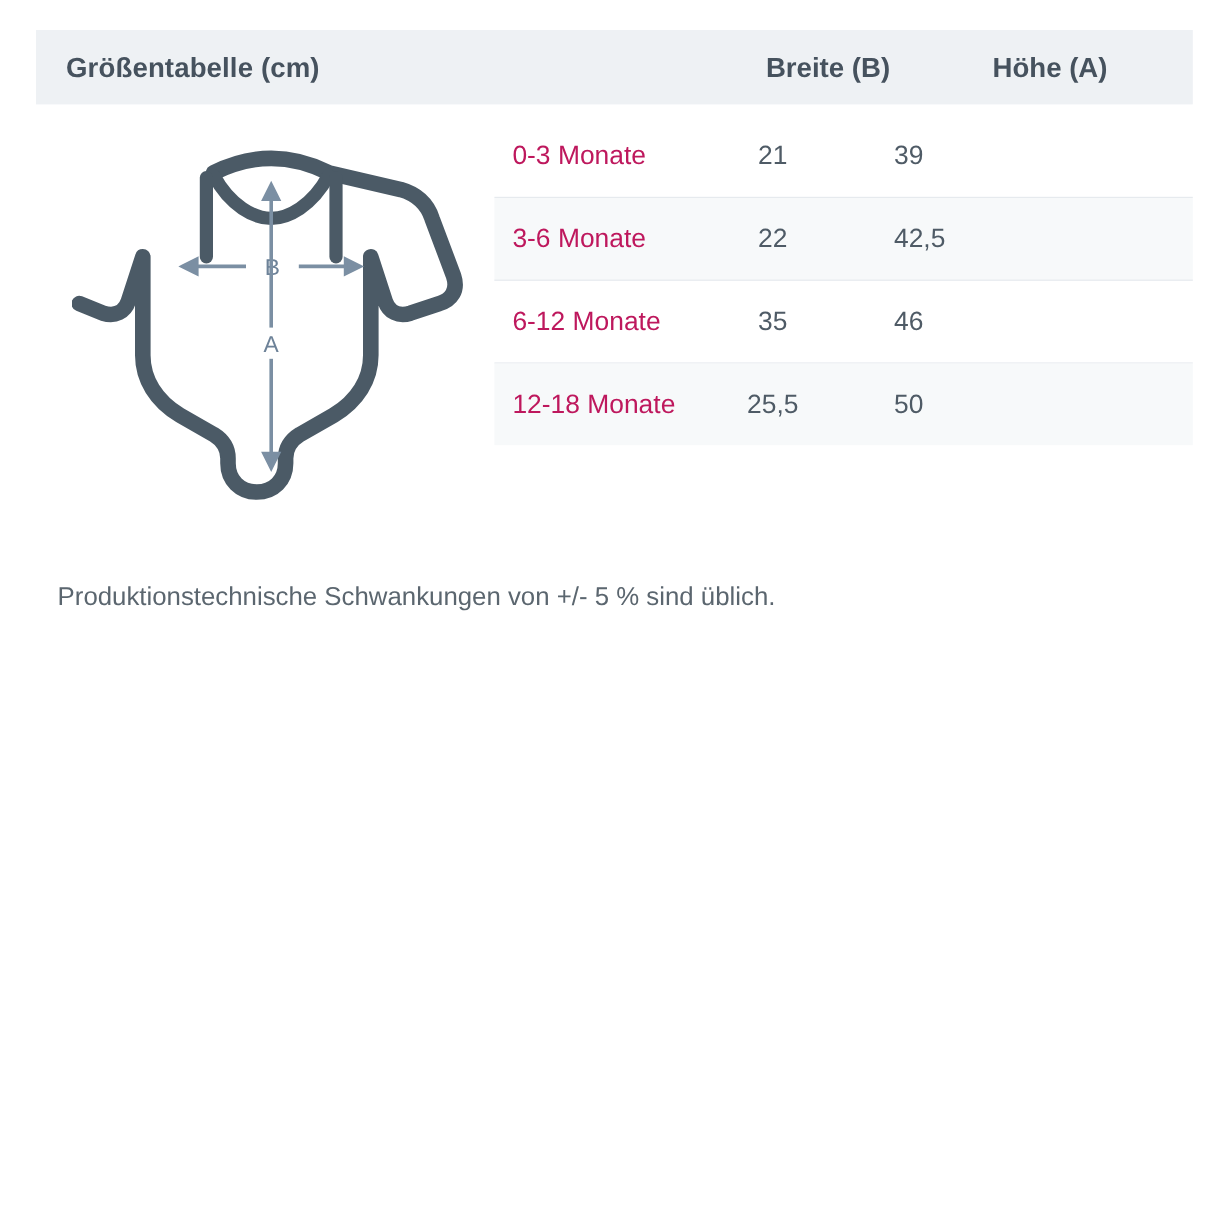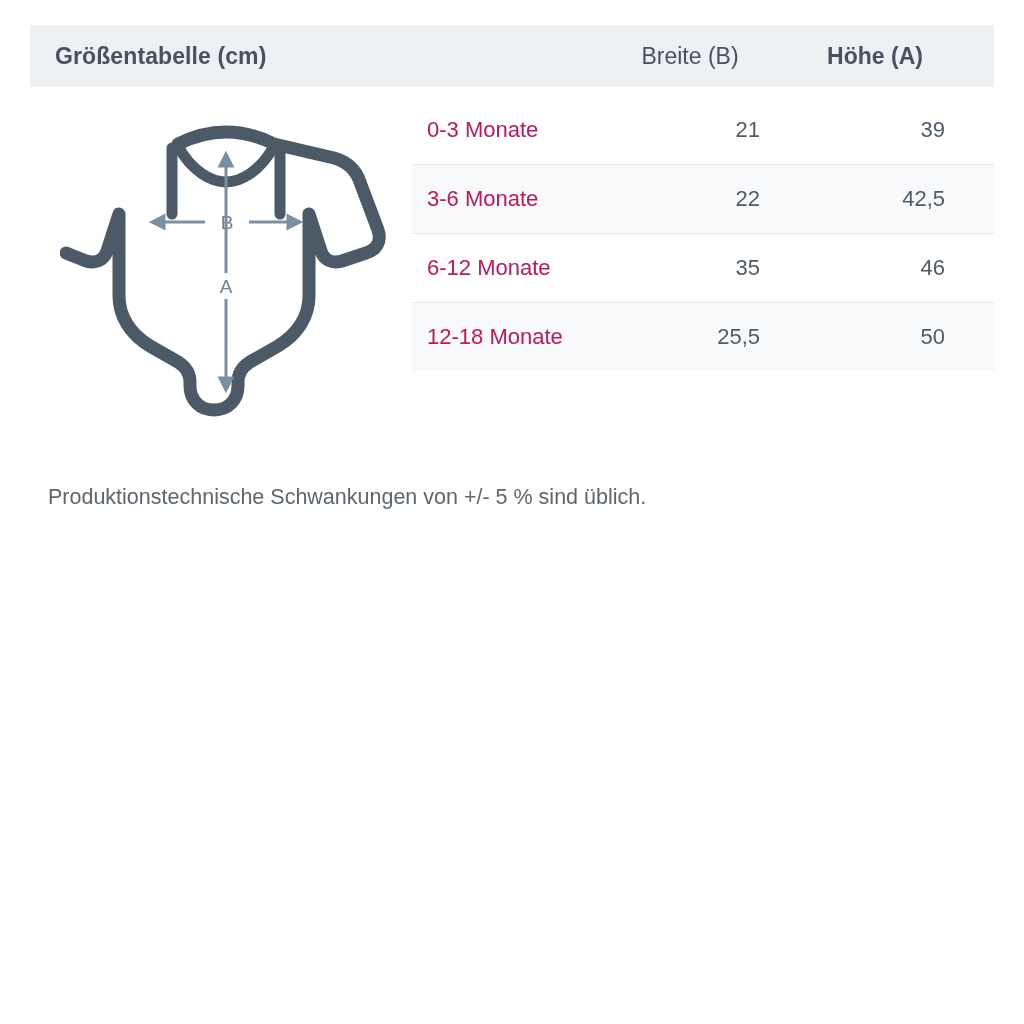--- a/index.html
+++ b/index.html
@@ -43,21 +43,21 @@
     font-weight: bold;
     color: #46525e;
     letter-spacing: 0.1px;
   }
   .header-col-b {
     position: absolute;
     left: 560px;
     width: 200px;
     text-align: center;
     font-size: 23px;
-    font-weight: normal;
+    font-weight: bold;
     color: #46525e;
   }
   .header-col-a {
     position: absolute;
     left: 745px;
     width: 200px;
     text-align: center;
     font-size: 23px;
     font-weight: bold;
     color: #46525e;
@@ -84,31 +84,31 @@
     border-bottom: none;
   }
   .cell-size {
     position: absolute;
     left: 15px;
     font-size: 22px;
     color: #be185d;
   }
   .cell-b {
     position: absolute;
-    left: 148px;
-    width: 200px;
-    text-align: right;
+    left: 132px;
+    width: 200px;
+    text-align: center;
     font-size: 22px;
     color: #4f5b66;
   }
   .cell-a {
     position: absolute;
     left: 333px;
     width: 200px;
-    text-align: right;
+    text-align: left;
     font-size: 22px;
     color: #4f5b66;
   }
 
   
   .illustration {
     position: absolute;
     left: 60px;
     top: 110px;
     width: 330px;

